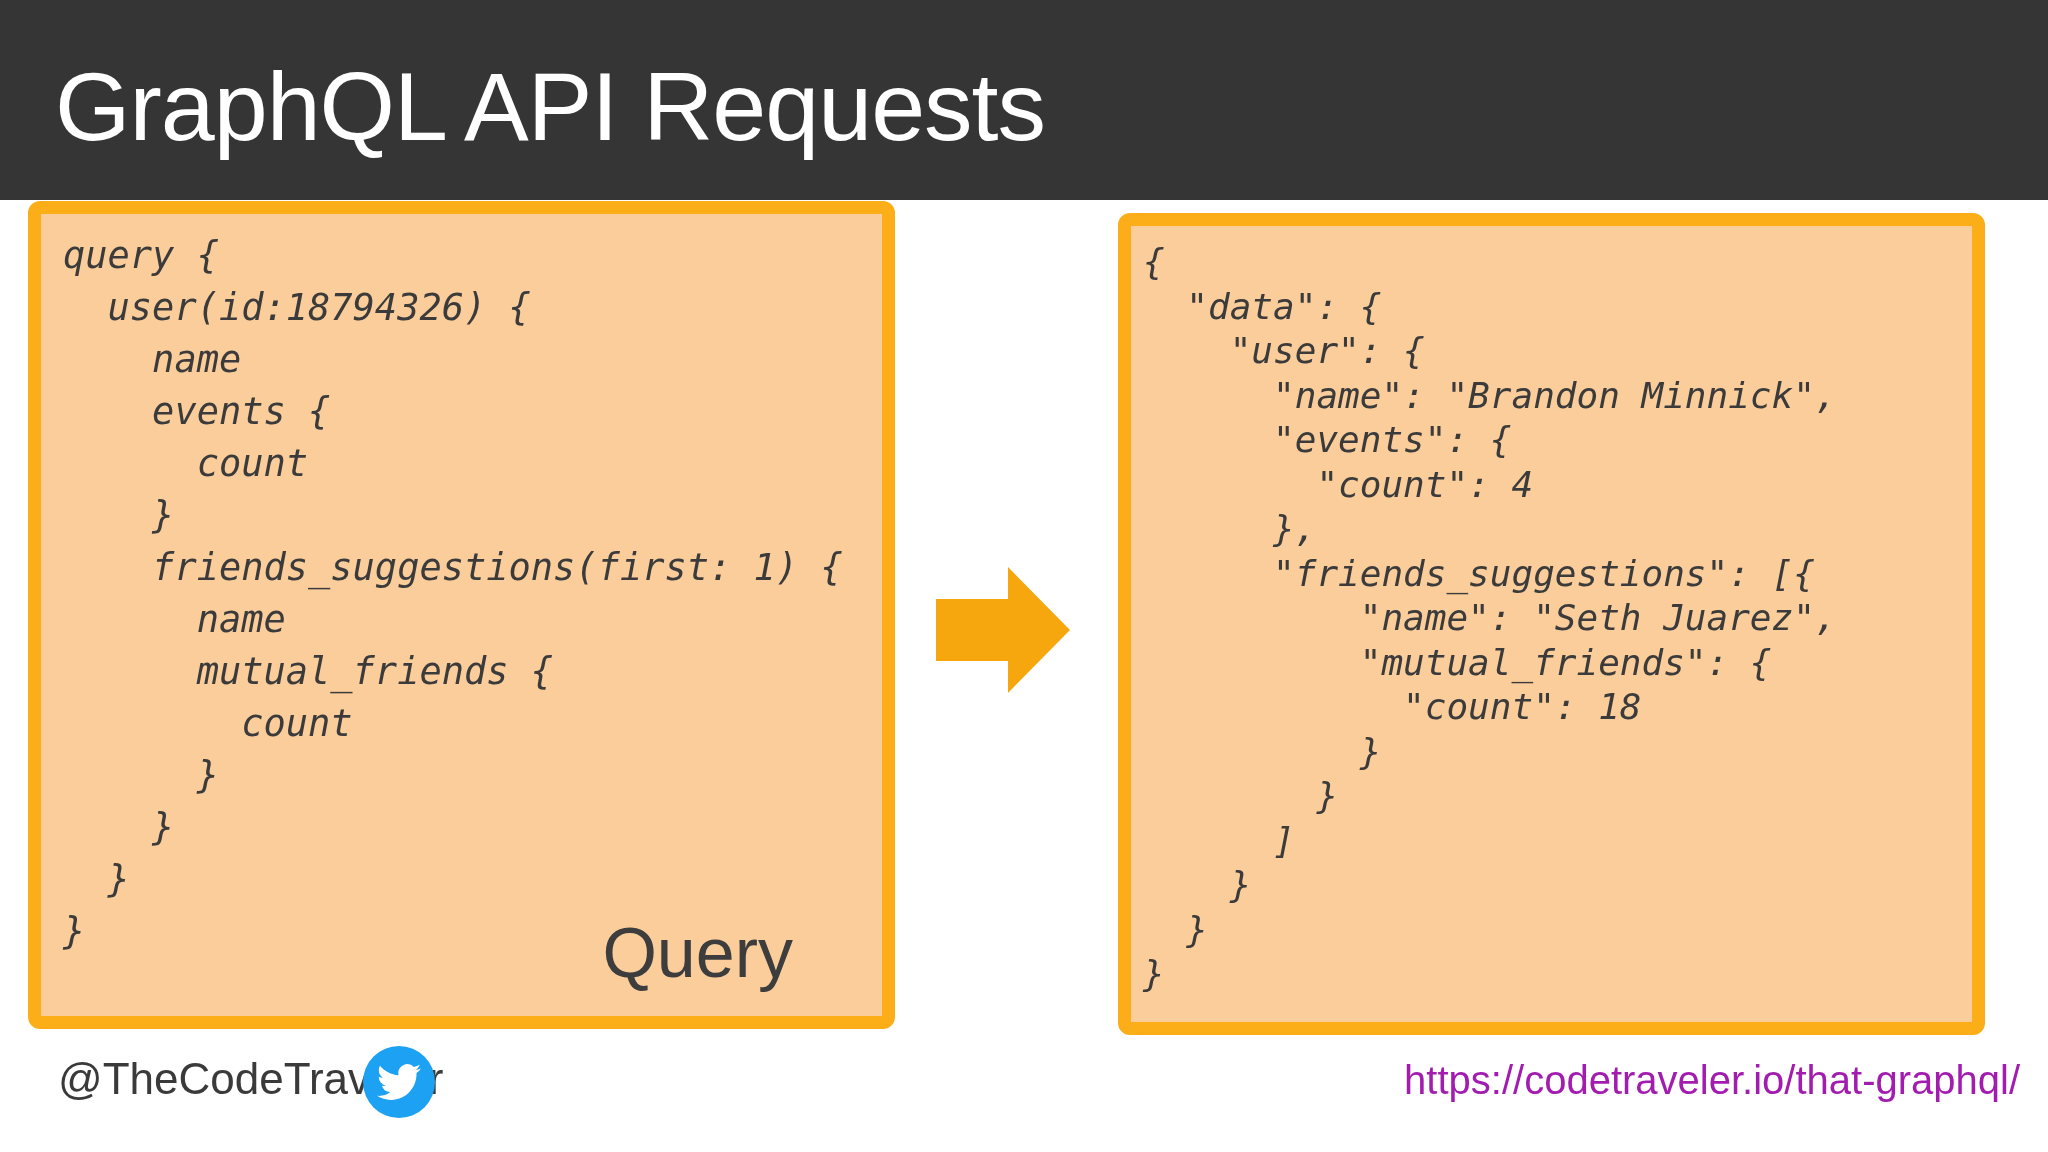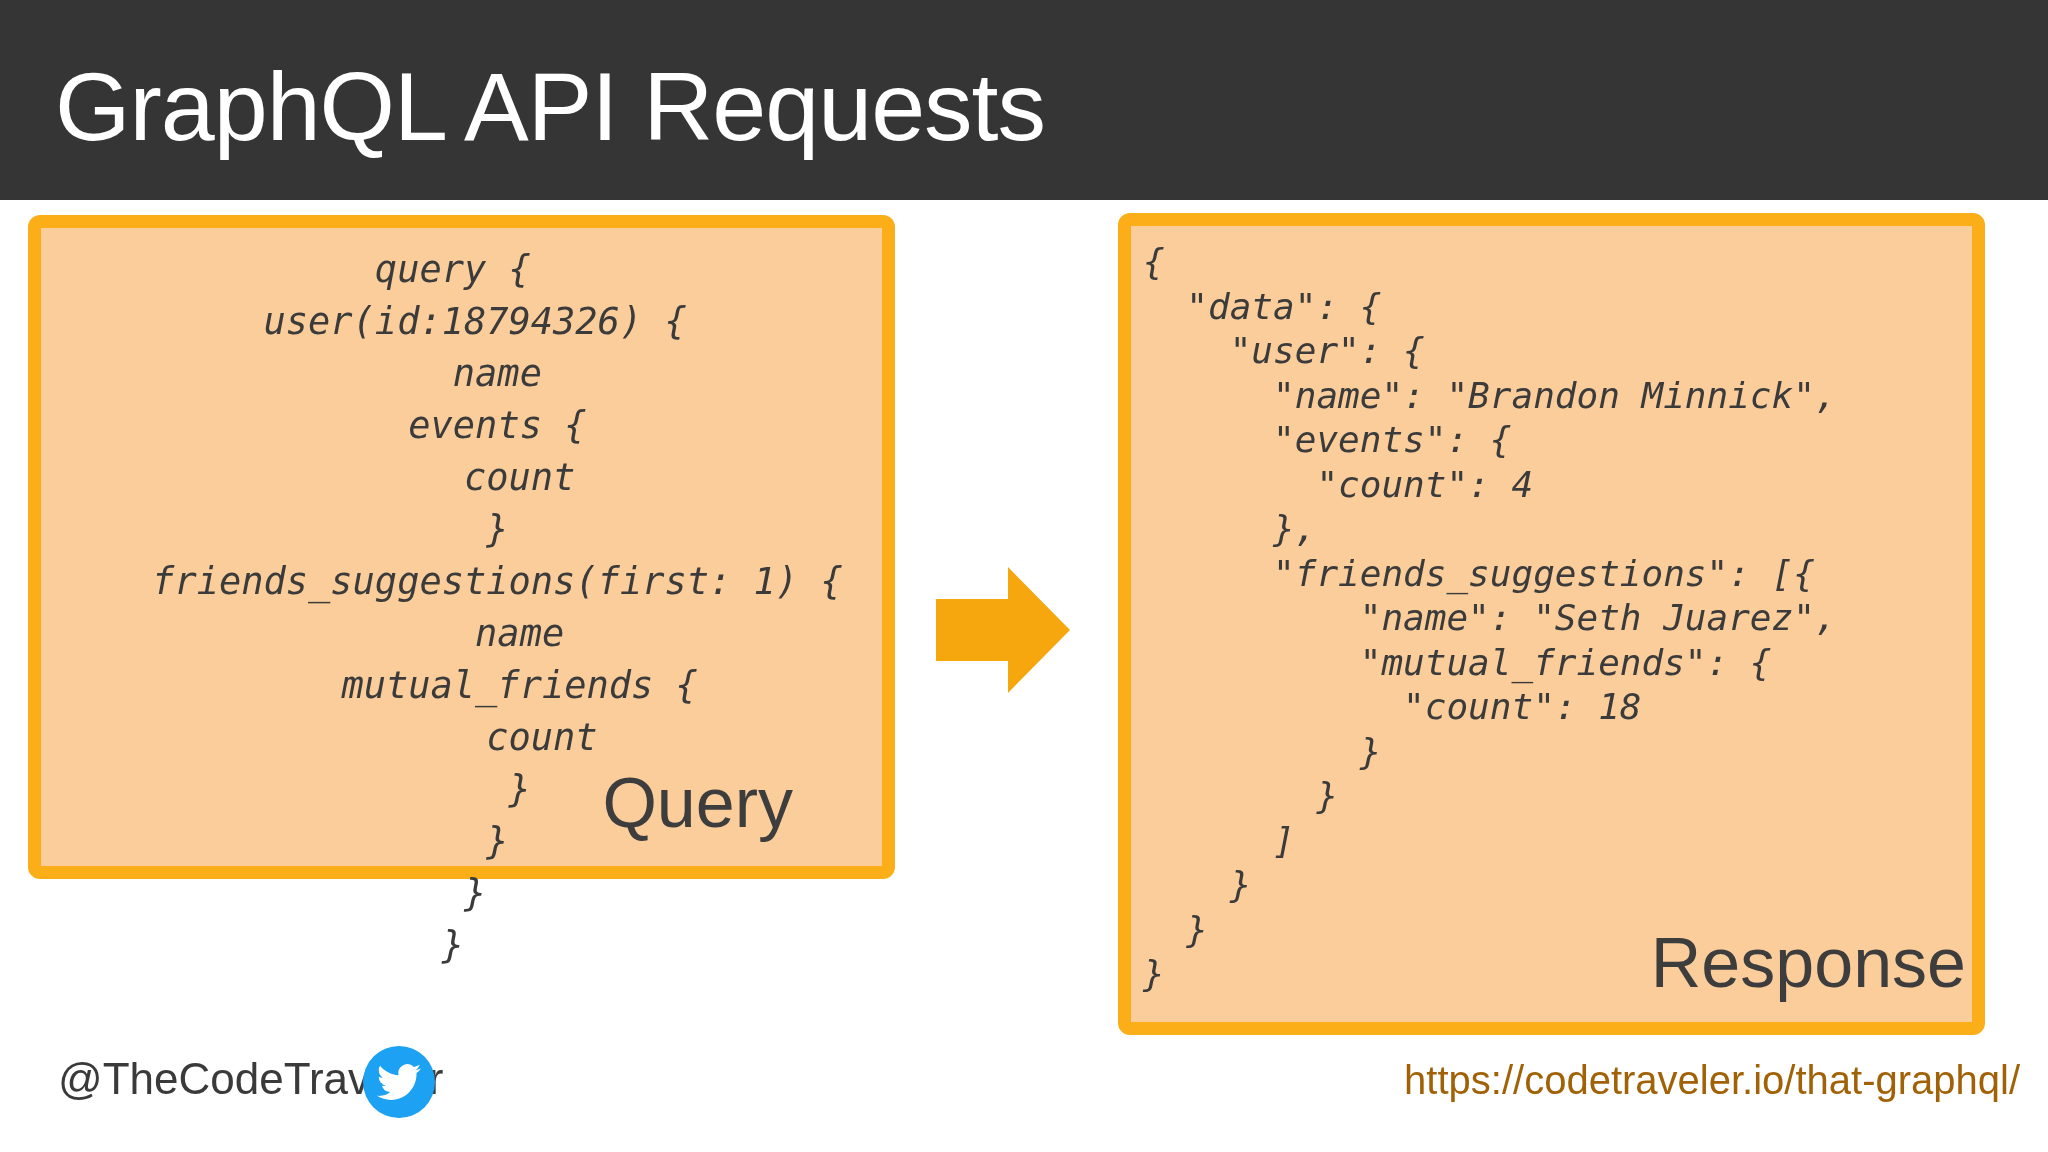--- a/index.html
+++ b/index.html
@@ -25,21 +25,21 @@
     color:#ffffff;
   }
   
   .panel{
     position:absolute;
     background:#facd9b;
     border:13px solid #fbae17;
     border-radius:12px;
     box-sizing:border-box;
   }
-  .panel-left{left:28px;top:215px;width:867px;height:664px;text-align:center;}
+  .panel-left{left:28px;top:201px;width:867px;height:828px;}
   .panel-right{left:1118px;top:213px;width:867px;height:822px;}
   .code{
     position:absolute;
     margin:0;
     font-family:"DejaVu Sans Mono",monospace;
     font-style:italic;
     color:#3b3b3b;
     white-space:pre;
   }
   .code-left{
@@ -69,21 +69,21 @@
     font-size:44px;color:#3a3a3a;line-height:52px;
   }
   .twitter-badge{
     position:absolute;left:363px;top:1046px;width:72px;height:72px;
     background:#1da1f2;border-radius:50%;
     display:flex;align-items:center;justify-content:center;
   }
   .twitter-badge svg{width:44px;height:44px;display:block;}
   .url{
     position:absolute;right:28px;top:1056px;
-    font-size:40px;color:#a16207;line-height:48px;
+    font-size:40px;color:#a21caf;line-height:48px;
   }
 </style>
 </head>
 <body>
 
 <div class="slide">
 
   <header class="titlebar">
     <h1>GraphQL API Requests</h1>
   </header>
@@ -123,21 +123,20 @@
       "friends_suggestions": [{
           "name": "Seth Juarez",
           "mutual_friends": {
             "count": 18
           }
         }
       ]
     }
   }
 }</pre>
-    <div class="panel-label label-response">Response</div>
   </section>
 
   <footer>
     <div class="handle">@TheCodeTraveler</div>
     <div class="twitter-badge">
       <svg viewBox="0 0 24 24" xmlns="http://www.w3.org/2000/svg">
         <path fill="#ffffff" d="M23.954 4.569a10 10 0 0 1-2.825.775 4.958 4.958 0 0 0 2.163-2.723 9.99 9.99 0 0 1-3.127 1.195 4.92 4.92 0 0 0-8.384 4.482C7.691 8.094 4.066 6.13 1.64 3.161a4.822 4.822 0 0 0-.666 2.475c0 1.71.87 3.213 2.188 4.096a4.904 4.904 0 0 1-2.228-.616v.061a4.923 4.923 0 0 0 3.946 4.827 4.996 4.996 0 0 1-2.212.085 4.937 4.937 0 0 0 4.604 3.417 9.868 9.868 0 0 1-6.102 2.105c-.39 0-.779-.023-1.17-.067a13.995 13.995 0 0 0 7.557 2.209c9.054 0 13.999-7.496 13.999-13.986 0-.209 0-.42-.015-.63a9.936 9.936 0 0 0 2.46-2.548l-.047-.02z"></path>
       </svg>
     </div>
     <div class="url">https://codetraveler.io/that-graphql/</div>

